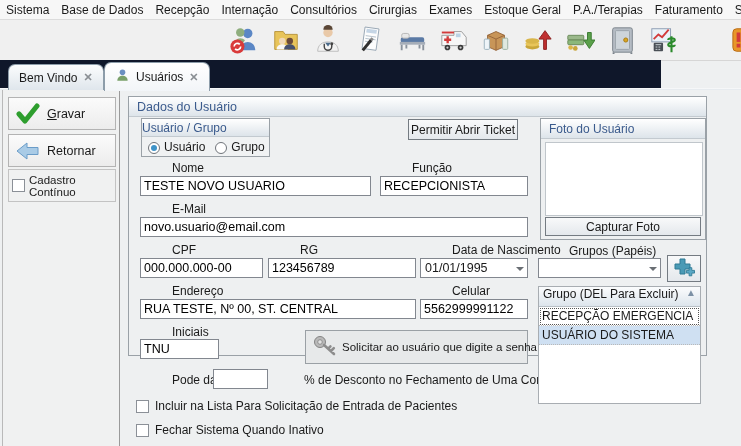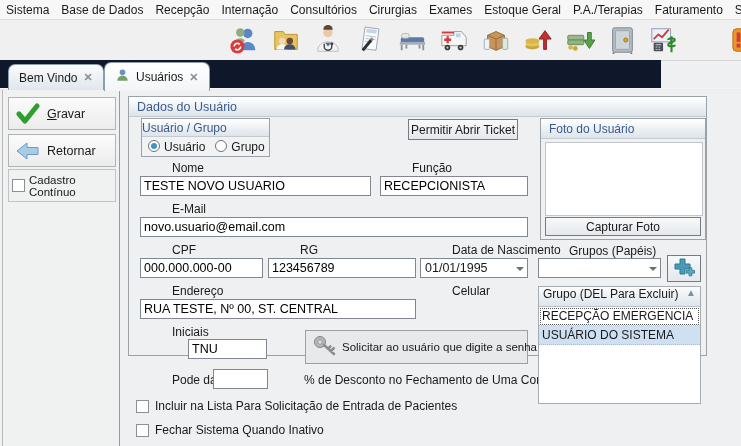--- a/index.html
+++ b/index.html
@@ -239,21 +239,21 @@
   <div class="grpbox" style="left:128px;top:96px;width:579px;height:260px">
     <div class="grphdr">
       <span>Dados do Usuário</span>
     </div>
   </div>
 
   <div class="grpbox" style="left:141px;top:118px;width:129px;height:39px;background:#f0f2f3">
     <div class="grphdr" style="height:18px;justify-content:flex-start;padding-left:0;font-size:12px">
       <span>Usuário / Grupo</span>
     </div>
-    <div style="display:flex;align-items:flex-start;gap:4px;padding:3px 0 0 6px">
+    <div style="display:flex;align-items:flex-end;gap:4px;padding:3px 0 0 6px">
       <span class="radio sel"></span>
       <span>Usuário</span>
       <span class="radio" style="margin-left:6px"></span>
       <span>Grupo</span>
     </div>
   </div>
 
   <div class="pushbtn" style="left:408px;top:119px;width:110px;height:21px">
     <span>Permitir Abrir Ticket</span>
   </div>
@@ -286,23 +286,24 @@
   <span class="lbl" style="left:421px;top:243px">Data de Nascimento</span>
   <div class="combo" style="left:420px;top:258px;width:108px">
     <span style="position:absolute;left:4px;top:2px;font-size:12.5px">01/01/1995</span>
     <span class="arr"></span>
   </div>
 
   <span class="lbl" style="left:141px;top:284px">Endereço</span>
   <input class="inp" style="left: 140px; top: 299px; width: 276px;" value="RUA TESTE, Nº 00, ST. CENTRAL">
 
   <span class="lbl" style="left:421px;top:284px">Celular</span>
+  <input class="inp" style="left: 420px; top: 299px; width: 108px;" value="5562999991122">
 
   <span class="lbl" style="left:141px;top:325px">Iniciais</span>
-  <input class="inp" style="left: 140px; top: 339px; width: 79px; margin-left: 48px;" value="TNU">
+  <input class="inp" style="left: 140px; top: 339px; width: 79px;" value="TNU">
 
   <div class="pushbtn" style="left:305px;top:330px;width:223px;height:34px;justify-content:flex-start;background:#e7e9ea;border-color:#9aa0a5">
     <span style="margin:0 4px 0 6px">
       <svg width="26" height="24" viewBox="0 0 26 24">
           <circle cx="8" cy="8" r="5.5" fill="#b9b9b9" stroke="#838383"></circle>
           <circle cx="8" cy="8" r="2.3" fill="#e2e2e2" stroke="#909090"></circle>
           <path d="M12 11l10 9M19 17l2.8-2.8M16.2 14.6l2.2-2.2" stroke="#8d8d8d" stroke-width="2.6" fill="none" stroke-linecap="round"></path>
         </svg>
     </span>
     <span style="font-size:11.5px;white-space:nowrap">Solicitar ao usuário que digite a senha</span>

